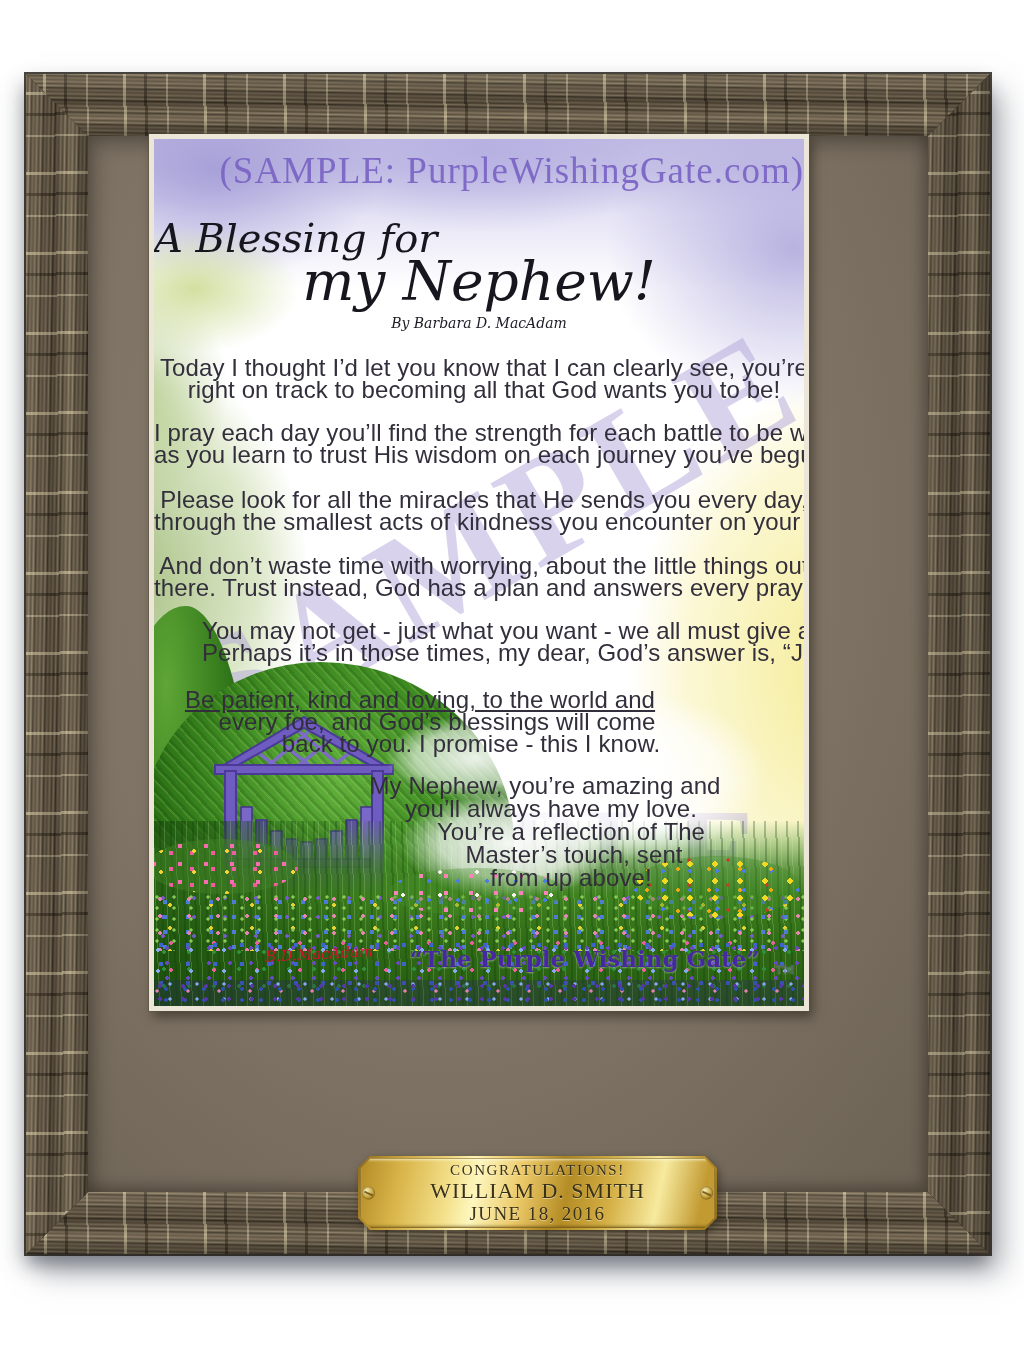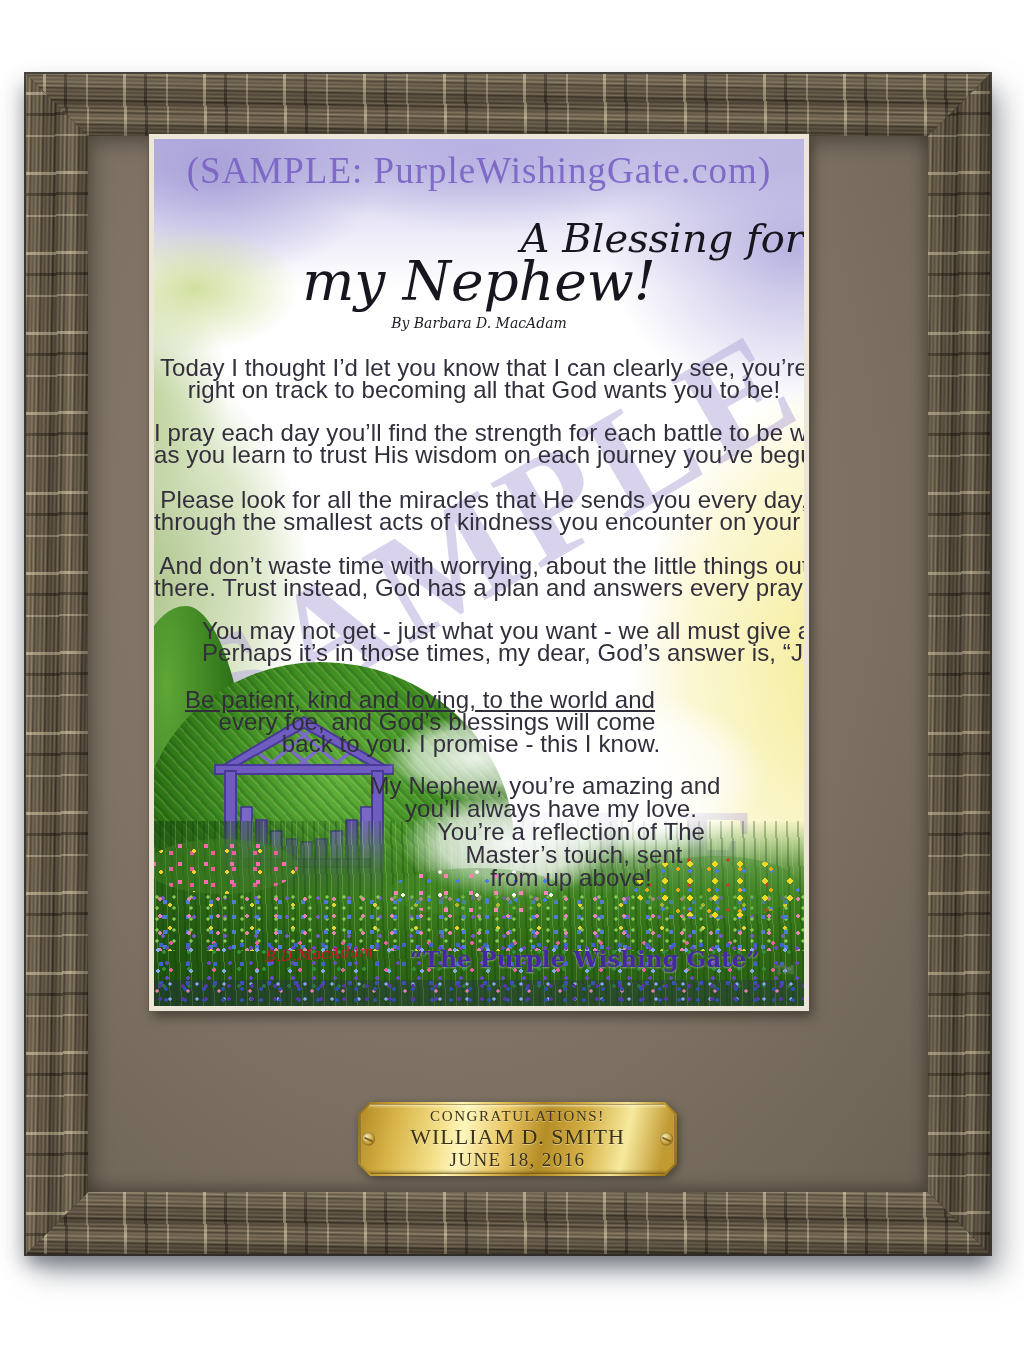--- a/index.html
+++ b/index.html
@@ -124,24 +124,24 @@
   .cluster-yellow-right{left:478px;bottom:88px;width:168px;height:62px;
      background:
       radial-gradient(circle 4.4px at 8px 8px, #f0d832 60%, rgba(240,216,50,0) 62%),
       radial-gradient(circle 3.4px at 15px 13px, #e8a81c 60%, rgba(232,168,28,0) 62%),
       radial-gradient(circle 3px at 4px 15px, #4f7de0 60%, rgba(79,125,224,0) 62%),
       radial-gradient(circle 2.6px at 18px 4px, #c43a2a 60%, rgba(196,58,42,0) 62%),
       rgba(70,135,48,.4);
      background-size:25px 17px,31px 21px,27px 19px,39px 25px,auto;}
 
   
-  .wm-top{left:0;right:0;top:10px;z-index:3;text-align:center;
+  .wm-top{left:0;right:0;top:10px;z-index:3;text-align:right;
      font-family:"Liberation Serif",serif;font-size:37px;letter-spacing:1px;
      color:rgba(122,99,196,.92);}
-  .title1{left:0;right:0;top:76px;z-index:3;text-align:right;
+  .title1{left:0;right:0;top:76px;z-index:3;text-align:left;
      font-family:"DejaVu Serif","Liberation Serif",serif;font-style:italic;
      font-size:40px;color:#17151d;}
   .title2{left:0;right:0;top:110px;z-index:3;text-align:center;
      font-family:"DejaVu Serif","Liberation Serif",serif;font-style:italic;
      font-size:55px;color:#17151d;}
   .byline{left:0;right:0;top:176px;z-index:3;text-align:center;
      font-family:"DejaVu Serif","Liberation Serif",serif;font-style:italic;
      font-size:14px;color:#1d1a24;}
   .stanza{position:absolute;left:0;width:660px;z-index:3;text-align:center;
      line-height:22px;font-size:24px;color:#322e3b;letter-spacing:.1px;}
@@ -153,21 +153,21 @@
 
   .signature{left:100px;top:806px;width:130px;z-index:4;text-align:center;
      font-family:"DejaVu Serif","Liberation Serif",serif;font-style:italic;
      font-size:15px;color:#d51032;transform:rotate(-3deg);}
   .brand{left:248px;top:806px;width:400px;z-index:4;text-align:center;
      font-family:"DejaVu Serif","Liberation Serif",serif;font-weight:bold;
      font-size:23px;color:#4629a0;text-shadow:0 1px 2px rgba(255,255,255,.45);}
   .brand .tm{font-size:11px;font-weight:normal;color:#5c6070;position:relative;top:6px;margin-left:16px;}
 
   
-  .plaque-wrap{position:absolute;left:358px;top:1102px;width:319px;height:74px;
+  .plaque-wrap{position:absolute;left:358px;top:1156px;width:359px;height:74px;
      filter:drop-shadow(2px 3px 4px rgba(30,25,15,.5));}
   .plaque{position:absolute;inset:0;
      clip-path:polygon(12px 0,calc(100% - 12px) 0,100% 12px,100% calc(100% - 12px),calc(100% - 12px) 100%,12px 100%,0 calc(100% - 12px),0 12px);
      background:linear-gradient(104deg,#8e6b1a 0%,#c49b33 10%,#ecd27a 24%,#fdf4b8 31%,#e7c35e 42%,#a8821f 55%,#caa63c 66%,#f3e296 80%,#b98f28 92%,#8e6b1a 100%);}
   .plaque-inner{position:absolute;inset:2px;
      clip-path:polygon(11px 0,calc(100% - 11px) 0,100% 11px,100% calc(100% - 11px),calc(100% - 11px) 100%,11px 100%,0 calc(100% - 11px),0 11px);
      background:linear-gradient(102deg,#b28a24 0%,#d9b54a 12%,#f4e18c 26%,#fdf6bd 33%,#ecc968 45%,#b58d26 58%,#d4af45 70%,#f7ea9e 83%,#c29a32 95%);
      box-shadow:inset 0 0 0 1px rgba(120,90,20,.55), inset 0 2px 3px rgba(255,255,230,.7), inset 0 -2px 3px rgba(90,65,10,.55);
      display:flex;flex-direction:column;align-items:center;justify-content:center;gap:1px;}
   .plaque-line{font-family:"Liberation Serif",serif;color:#3a3119;line-height:1.08;

